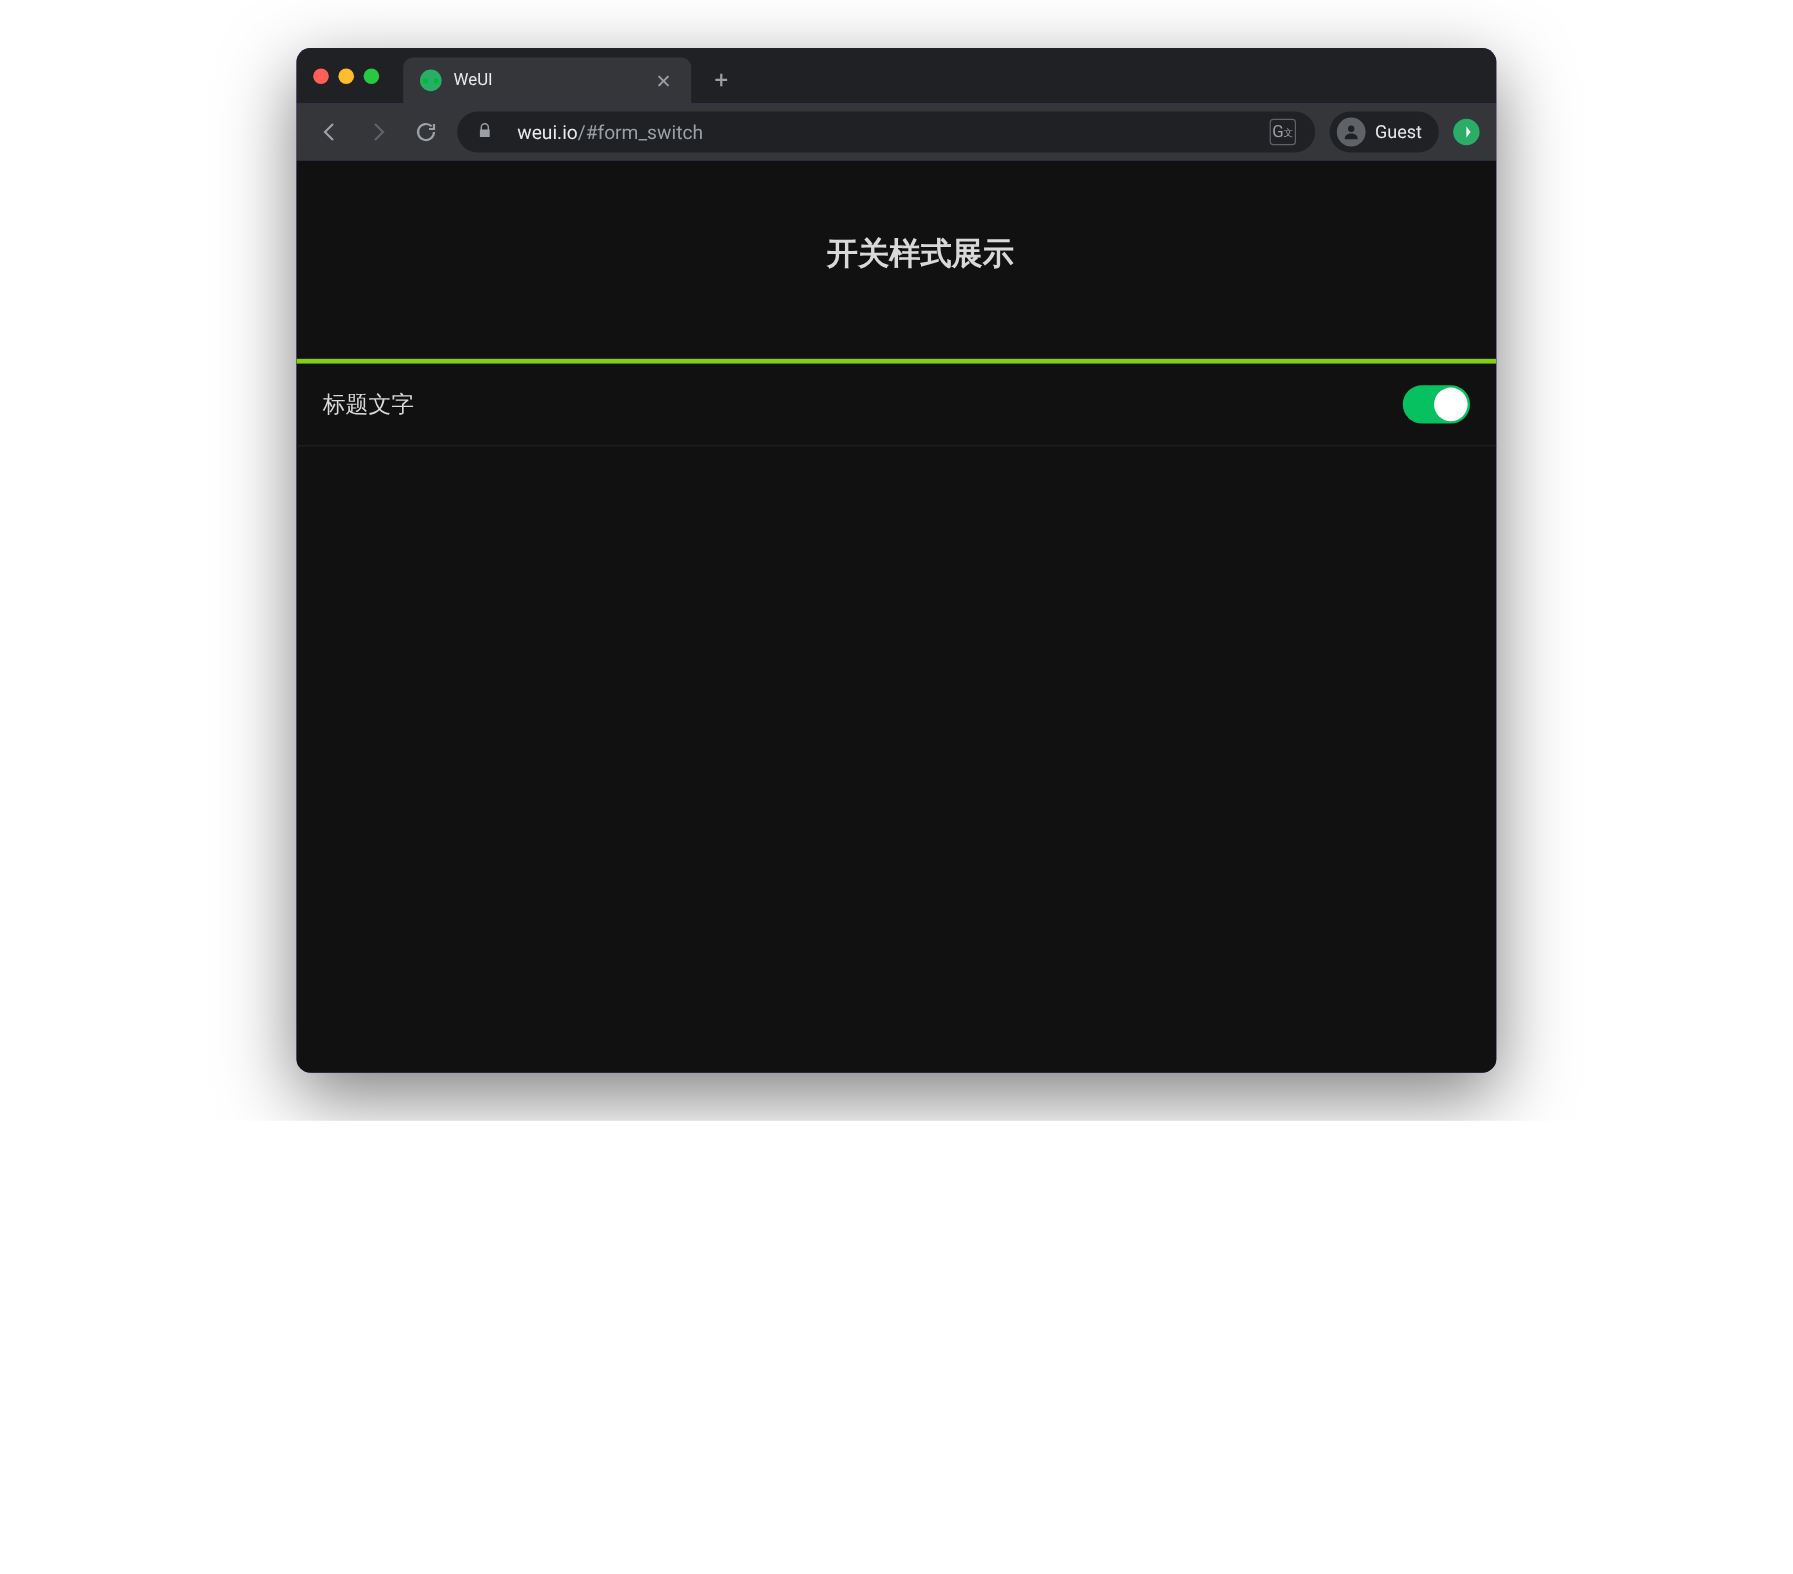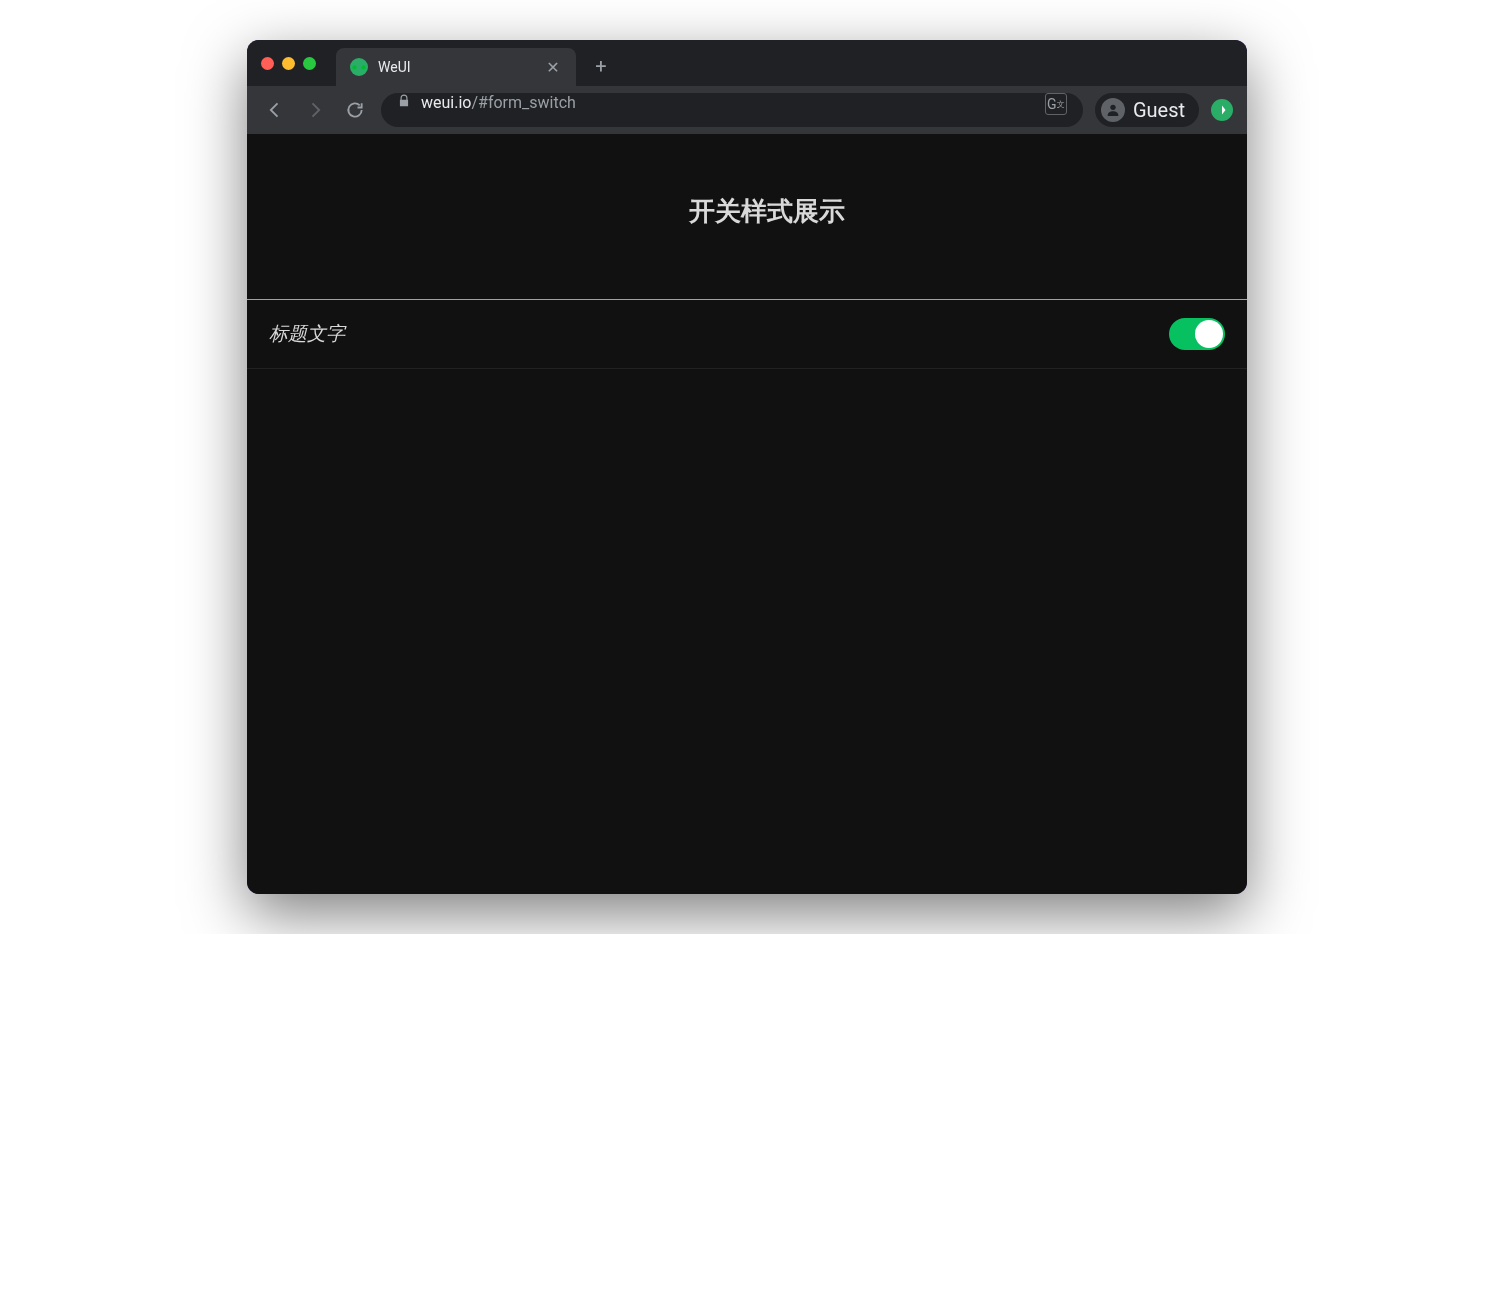--- a/index.html
+++ b/index.html
@@ -116,22 +116,23 @@
       stroke: currentColor;
       fill: none;
       stroke-width: 2.2;
     }
     .address-bar {
       flex: 1;
       background: #202124;
       border-radius: 20px;
       height: 34px;
       display: flex;
+      align-items: center;
       padding: 0 16px;
-      gap: 10px;
+      gap: 20px;
     }
     .lock-icon {
       color: #9aa0a6;
     }
     .lock-icon svg {
       width: 14px;
       height: 14px;
       fill: currentColor;
     }
     .url {
@@ -170,21 +171,21 @@
       align-items: center;
       justify-content: center;
     }
     .avatar-icon svg {
       width: 16px;
       height: 16px;
       fill: #202124;
     }
     .guest-label {
       color: #e8eaed;
-      font-size: 20px;
+      font-size: 15px;
     }
     .ext-icon {
       width: 22px;
       height: 22px;
       background: #2aae67;
       border-radius: 50%;
       display: flex;
       align-items: center;
       justify-content: center;
     }
@@ -200,22 +201,21 @@
     }
     .page-title {
       color: #d9d9d9;
       font-size: 26px;
       font-weight: 600;
       text-align: center;
       padding: 60px 0 70px;
       margin-left: 40px;
     }
     .cells {
-      border-top: 1px solid #84cc16;
-      font-style: italic;
+      border-top: 4px solid #84cc16;
     }
     .cell {
       display: flex;
       align-items: center;
       justify-content: space-between;
       padding: 18px 22px;
       border-bottom: 1px solid #222;
     }
     .cell-label {
       color: #d9d9d9;

